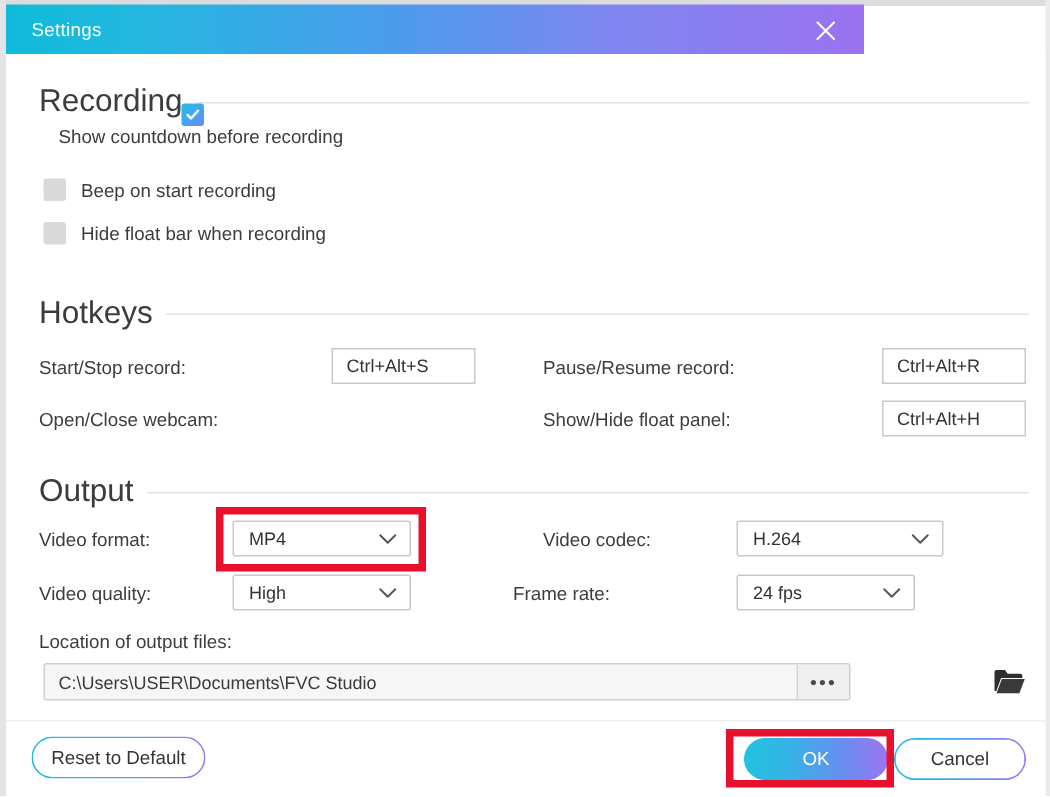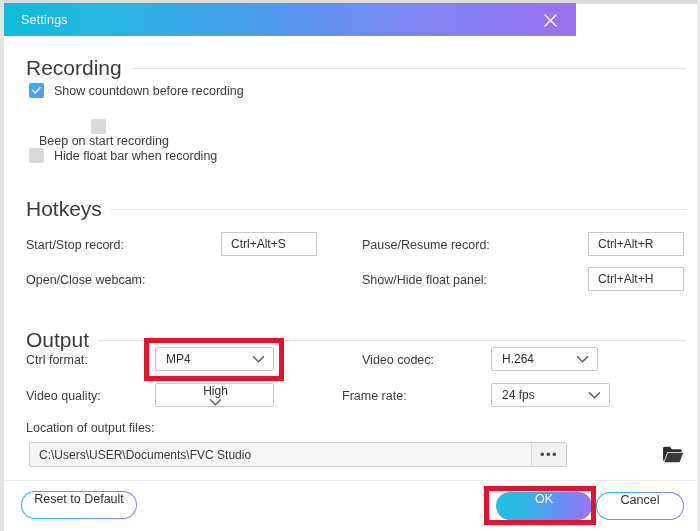--- a/index.html
+++ b/index.html
@@ -235,21 +235,21 @@
     background: #ffffff;
     border-top: 1px solid #ededed;
   }
 
   .pill {
     position: absolute;
     box-sizing: border-box;
     height: 28px;
     border-radius: 14px;
     display: flex;
-    align-items: flex-start;
+    align-items: center;
     justify-content: center;
     font-size: 12.5px;
     cursor: pointer;
     background: #ffffff;
     color: #343434;
   }
   
   .pill.outline {
     border: 1px solid transparent;
     background:
@@ -291,30 +291,30 @@
     </div>
   </div>
 
   <div class="content">
 
     <div class="section-head" style="top:20px;">
       <div class="section-title">Recording</div>
       <div class="section-rule"></div>
     </div>
 
-    <div class="cb-row" style="top:47px;">
+    <div class="cb-row" style="top:33px;flex-direction:column;">
       <div class="cb-box checked">
         <svg width="11" height="11" viewBox="0 0 11 11">
           <path d="M2,5.6 L4.3,8 L9,2.8" stroke="#ffffff" stroke-width="1.6" fill="none" stroke-linecap="round" stroke-linejoin="round"></path>
         </svg>
       </div>
       <div class="cb-label">Show countdown before recording</div>
     </div>
 
-    <div class="cb-row" style="top:83px;flex-direction:column;">
+    <div class="cb-row" style="top:83px;">
       <div class="cb-box"></div>
       <div class="cb-label">Beep on start recording</div>
     </div>
 
     <div class="cb-row" style="top:112px;">
       <div class="cb-box"></div>
       <div class="cb-label">Hide float bar when recording</div>
     </div>
 
     <div class="section-head" style="top:161px;">
@@ -326,47 +326,47 @@
     <div class="textbox" style="left:217px; top:196px; width:96px;">Ctrl+Alt+S</div>
 
     <div class="field-label" style="left:358px; top:202px;">Pause/Resume record:</div>
     <div class="textbox" style="left:584px; top:196px; width:96px;">Ctrl+Alt+R</div>
 
     <div class="field-label" style="left:22px; top:237px;">Open/Close webcam:</div>
 
     <div class="field-label" style="left:358px; top:237px;">Show/Hide float panel:</div>
     <div class="textbox" style="left:584px; top:231px; width:96px;">Ctrl+Alt+H</div>
 
-    <div class="section-head" style="top:292px;">
+    <div class="section-head" style="top:280px;">
       <div class="section-title">Output</div>
       <div class="section-rule"></div>
     </div>
 
-    <div class="field-label" style="left:22px; top:317px;">Ctrl format:</div>
+    <div class="field-label" style="left:22px; top:317px;">Video format:</div>
     <div class="dropdown" style="left:151px; top:311px; width:119px;">
       <span>MP4</span>
       <span class="caret">
         <svg width="13" height="9" viewBox="0 0 13 9">
             <path d="M1.5,1.8 L6.5,6.8 L11.5,1.8" stroke="#555555" stroke-width="1.3" fill="none" stroke-linecap="round" stroke-linejoin="round"></path>
           </svg>
       </span>
     </div>
 
     <div class="field-label" style="left:358px; top:317px;">Video codec:</div>
-    <div class="dropdown" style="left:487px; top:311px; width:107px;">
+    <div class="dropdown" style="left:487px; top:311px; width:138px;">
       <span>H.264</span>
       <span class="caret">
         <svg width="13" height="9" viewBox="0 0 13 9">
             <path d="M1.5,1.8 L6.5,6.8 L11.5,1.8" stroke="#555555" stroke-width="1.3" fill="none" stroke-linecap="round" stroke-linejoin="round"></path>
           </svg>
       </span>
     </div>
 
     <div class="field-label" style="left:22px; top:353px;">Video quality:</div>
-    <div class="dropdown" style="left:151px; top:347px; width:119px;flex-direction:column;">
+    <div class="dropdown" style="left:151px; top:347px; width:119px;">
       <span>High</span>
       <span class="caret">
         <svg width="13" height="9" viewBox="0 0 13 9">
             <path d="M1.5,1.8 L6.5,6.8 L11.5,1.8" stroke="#555555" stroke-width="1.3" fill="none" stroke-linecap="round" stroke-linejoin="round"></path>
           </svg>
       </span>
     </div>
 
     <div class="field-label" style="left:338px; top:353px;">Frame rate:</div>
     <div class="dropdown" style="left:487px; top:347px; width:119px;">

